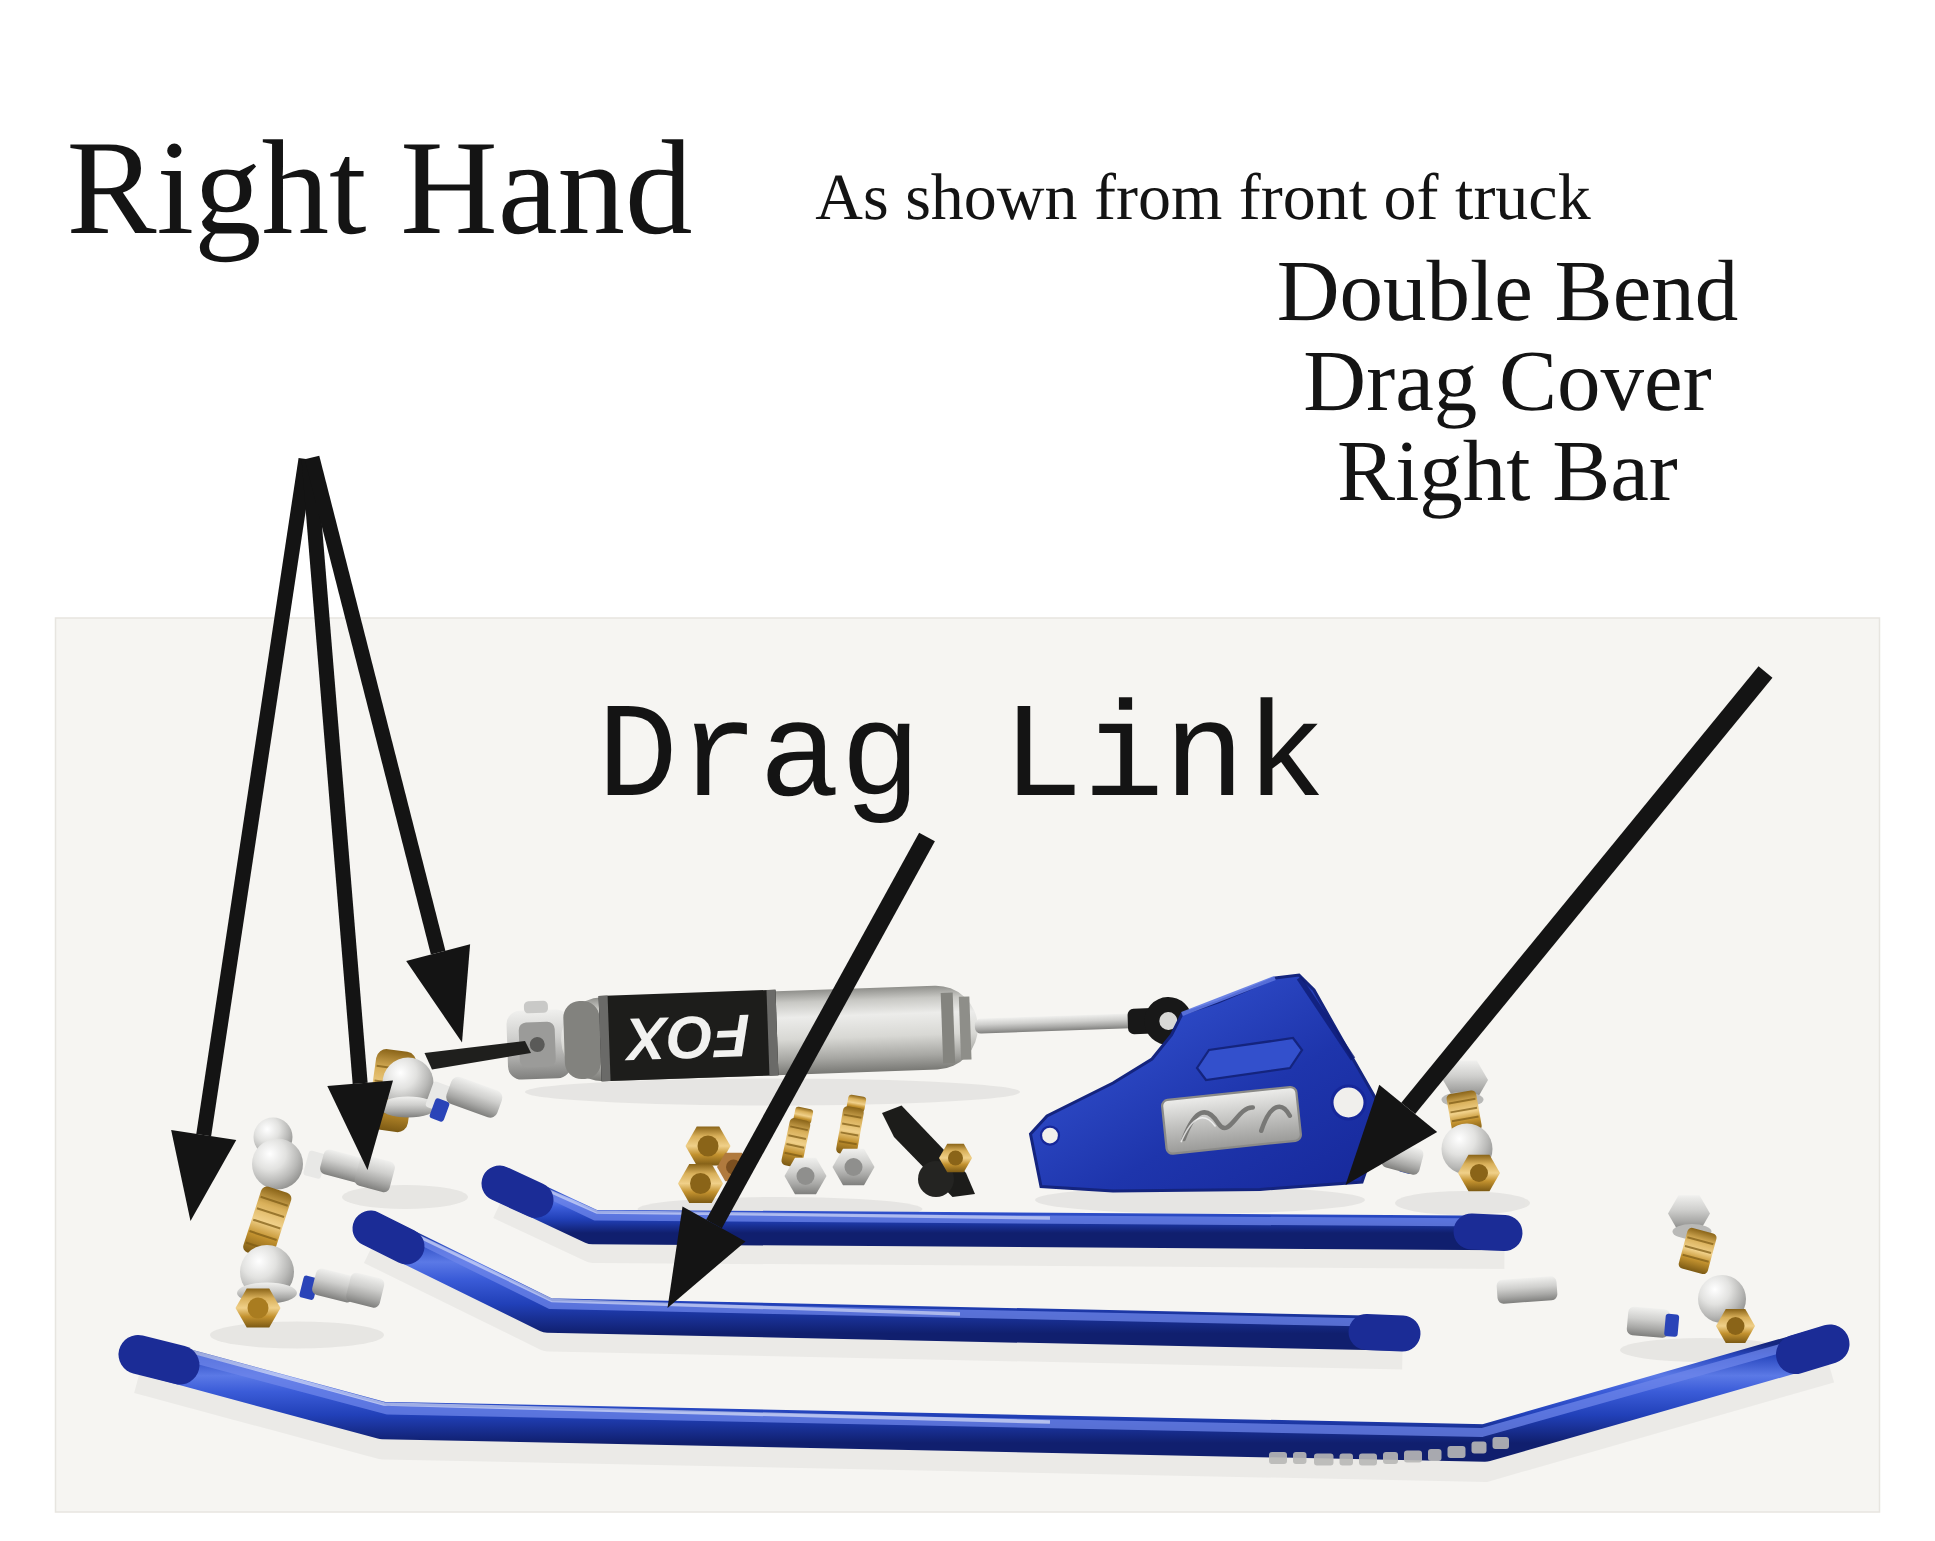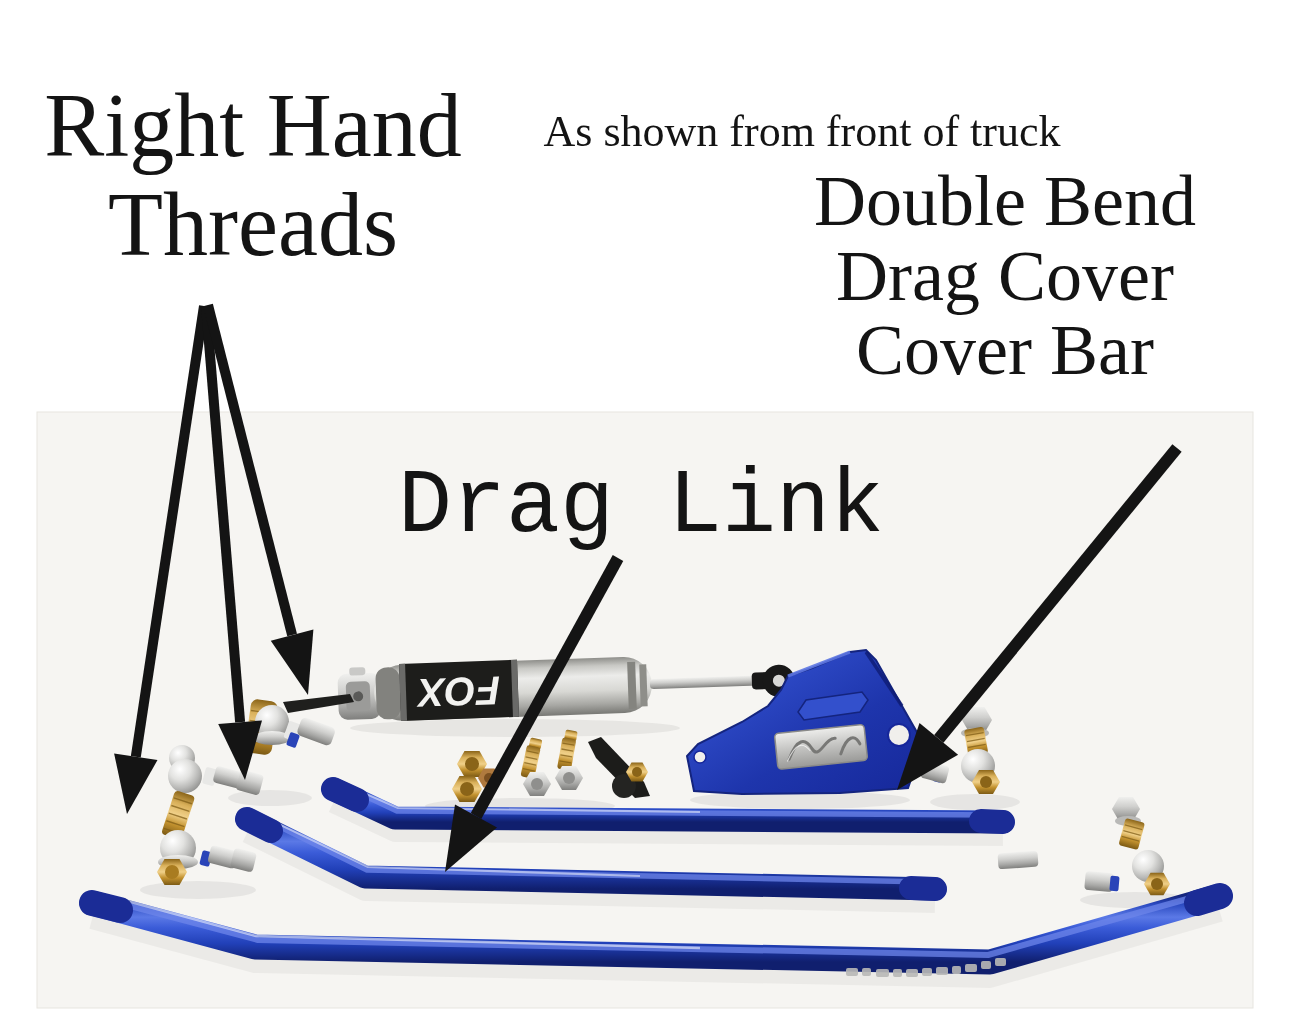--- a/index.html
+++ b/index.html
@@ -8,21 +8,21 @@
     width:1290px;height:1027px;
     background:#ffffff;
     overflow:hidden;
     font-family:"Liberation Serif","DejaVu Serif",serif;
     color:#141414;
   }
   .canvas svg{position:absolute;left:0;top:0;}
   .label{position:absolute;text-align:center;white-space:nowrap;}
   .lbl-rht{left:25px;top:76px;width:456px;font-size:90px;line-height:1.1;}
   .lbl-note{left:452px;top:110px;width:700px;font-size:44px;line-height:1;}
-  .lbl-db{left:756px;top:164px;width:498px;font-size:72px;line-height:1.035;}
+  .lbl-db{left:756px;top:164px;width:498px;font-size:58px;line-height:1.035;}
   .lbl-dl{left:398px;top:462px;width:460px;font-size:90px;line-height:1;font-family:Liberation Mono, monospace;}
 </style>
 </head>
 <body>
 
 <div class="canvas">
 
 <svg width="1290" height="1027" viewBox="0 0 1290 1027">
   <defs>
     <linearGradient id="barGrad" x1="0" y1="0" x2="0" y2="1">
@@ -285,26 +285,25 @@
     </g>
     <g>
       <line x1="1177" y1="448" x2="938.8" y2="738.9" stroke-width="12"></line>
       <polygon points="919.5,723.1 958.1,754.7 897,790" stroke="none"></polygon>
     </g>
   </g>
 </svg>
 
 <div class="label lbl-rht">
   <div>Right Hand</div>
-  <div>Threads</div>
 </div>
 
 <div class="label lbl-note">As shown from front of truck</div>
 
 <div class="label lbl-db">
   <div>Double Bend</div>
   <div>Drag Cover</div>
-  <div>Cover Bar</div>
+  <div>Right Bar</div>
 </div>
 
 <div class="label lbl-dl">Drag Link</div>
 
 </div>
 
 </body></html>

